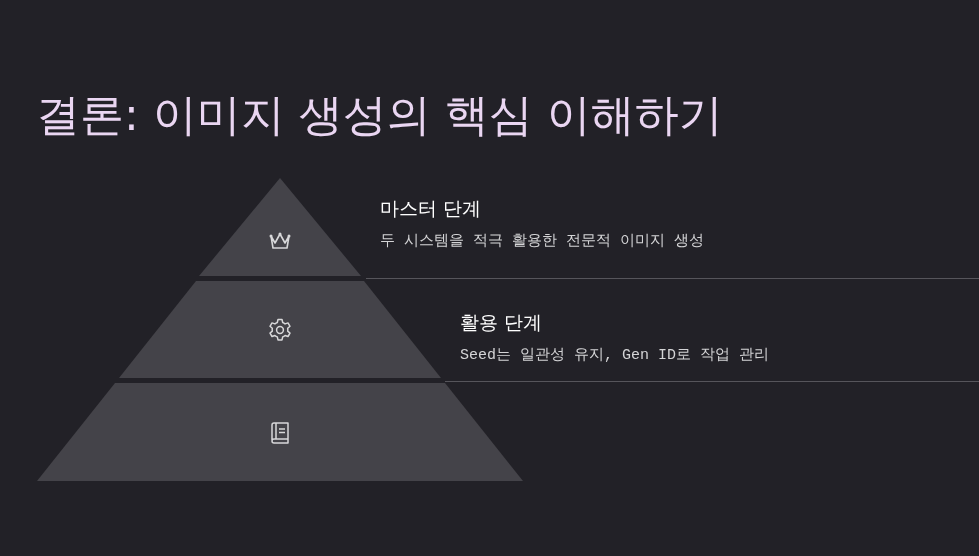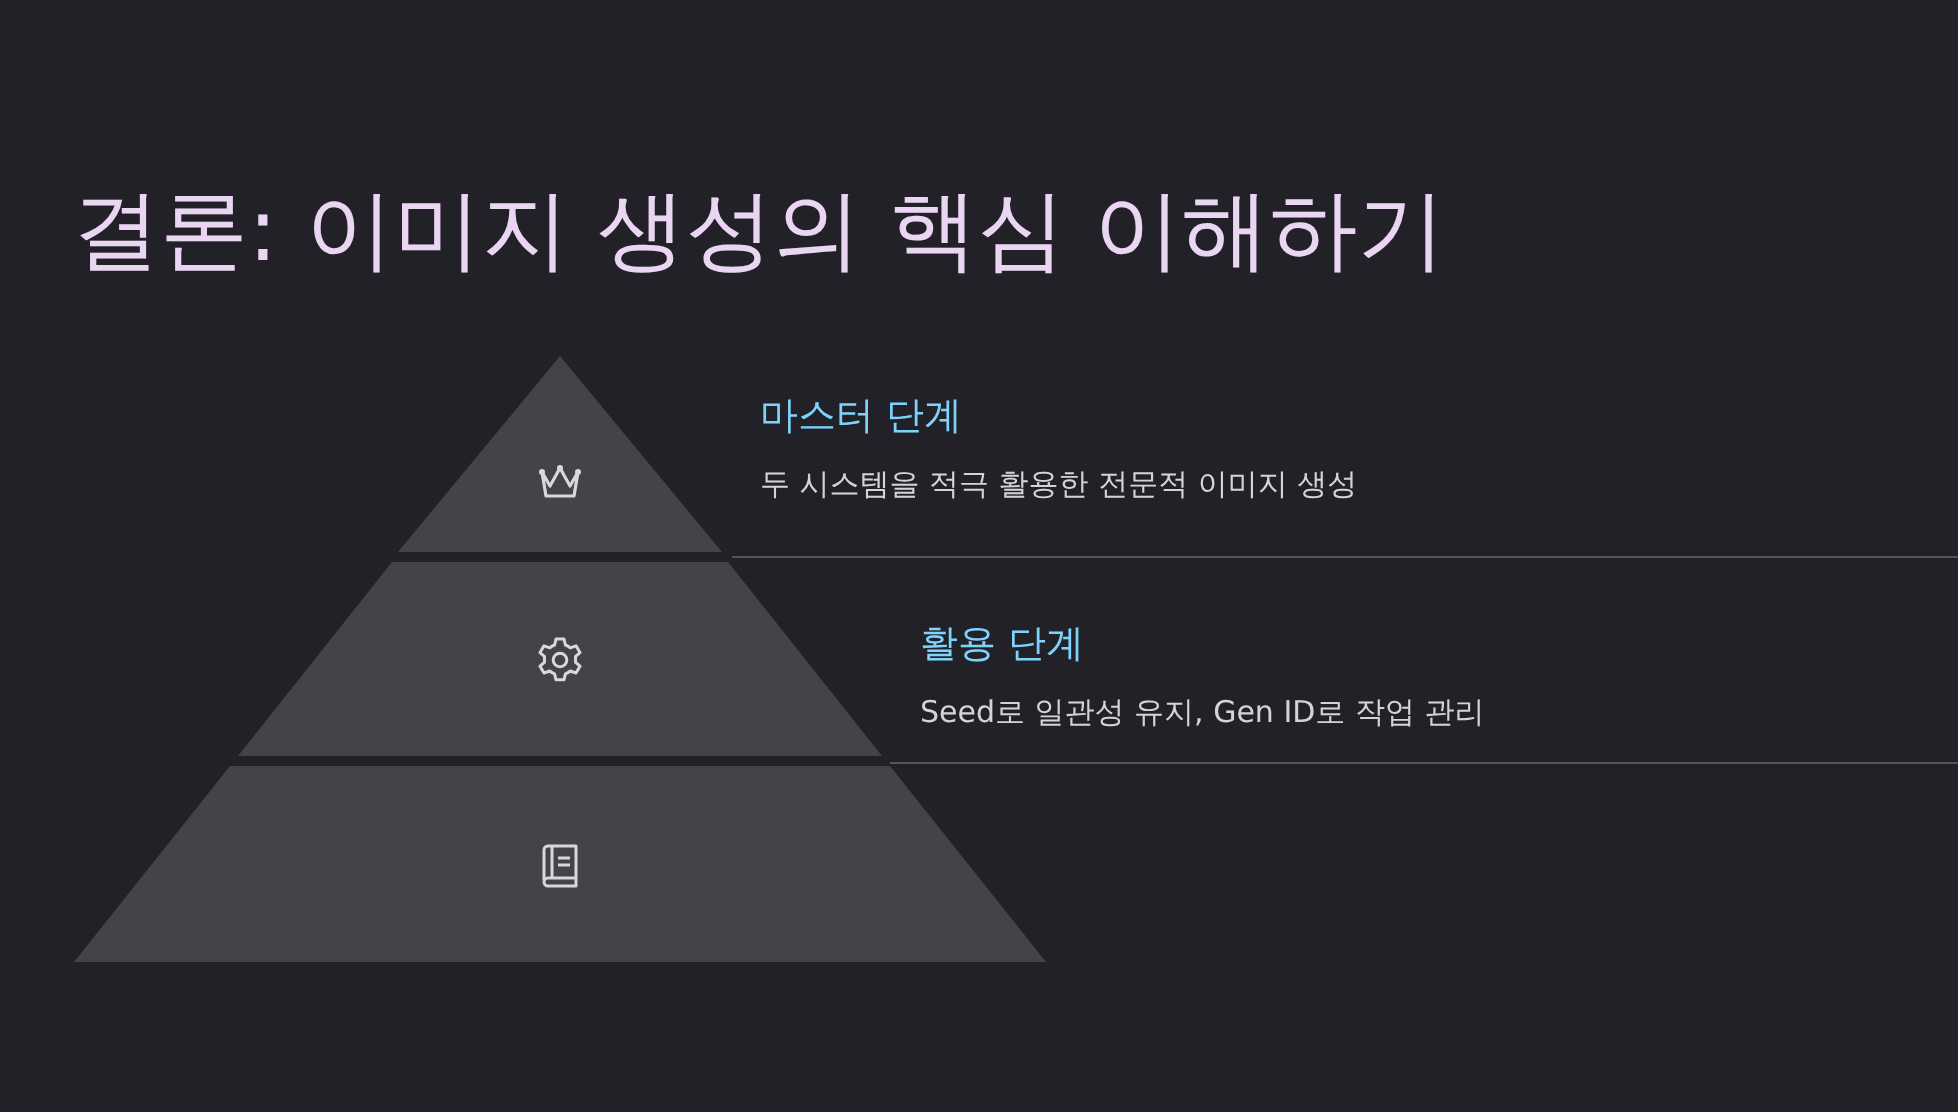--- a/index.html
+++ b/index.html
@@ -38,29 +38,30 @@
       height: 1px;
       background: #56555b;
       right: 0;
     }
     .tier-text {
       position: absolute;
       white-space: nowrap;
     }
     .tier-title {
       font-size: 19px;
-      color: #7dd3fc;
+      color: #ffffff;
       margin: 0;
       line-height: 24px;
     }
     .tier-desc {
       font-size: 15px;
       color: #d4d4d6;
       margin-top: 12px;
       line-height: 20px;
+      font-family: Liberation Mono, monospace;
     }
     .icon {
       position: absolute;
       width: 26px;
       height: 26px;
     }
   </style>
 </head>
 <body>
 
@@ -99,17 +100,17 @@
   <div class="sep" style="left:366px; top:278px;"></div>
   <div class="sep" style="left:445px; top:381px;"></div>
 
   <div class="tier-text" style="left:380px; top:196px;">
     <div class="tier-title">마스터 단계</div>
     <div class="tier-desc">두 시스템을 적극 활용한 전문적 이미지 생성</div>
   </div>
 
   <div class="tier-text" style="left:460px; top:310px;">
     <div class="tier-title">활용 단계</div>
-    <div class="tier-desc">Seed로 일관성 유지, Gen ID로 작업 관리</div>
+    <div class="tier-desc">Seed는 일관성 유지, Gen ID로 작업 관리</div>
   </div>
 
 
 </div>
 
 </body></html>

